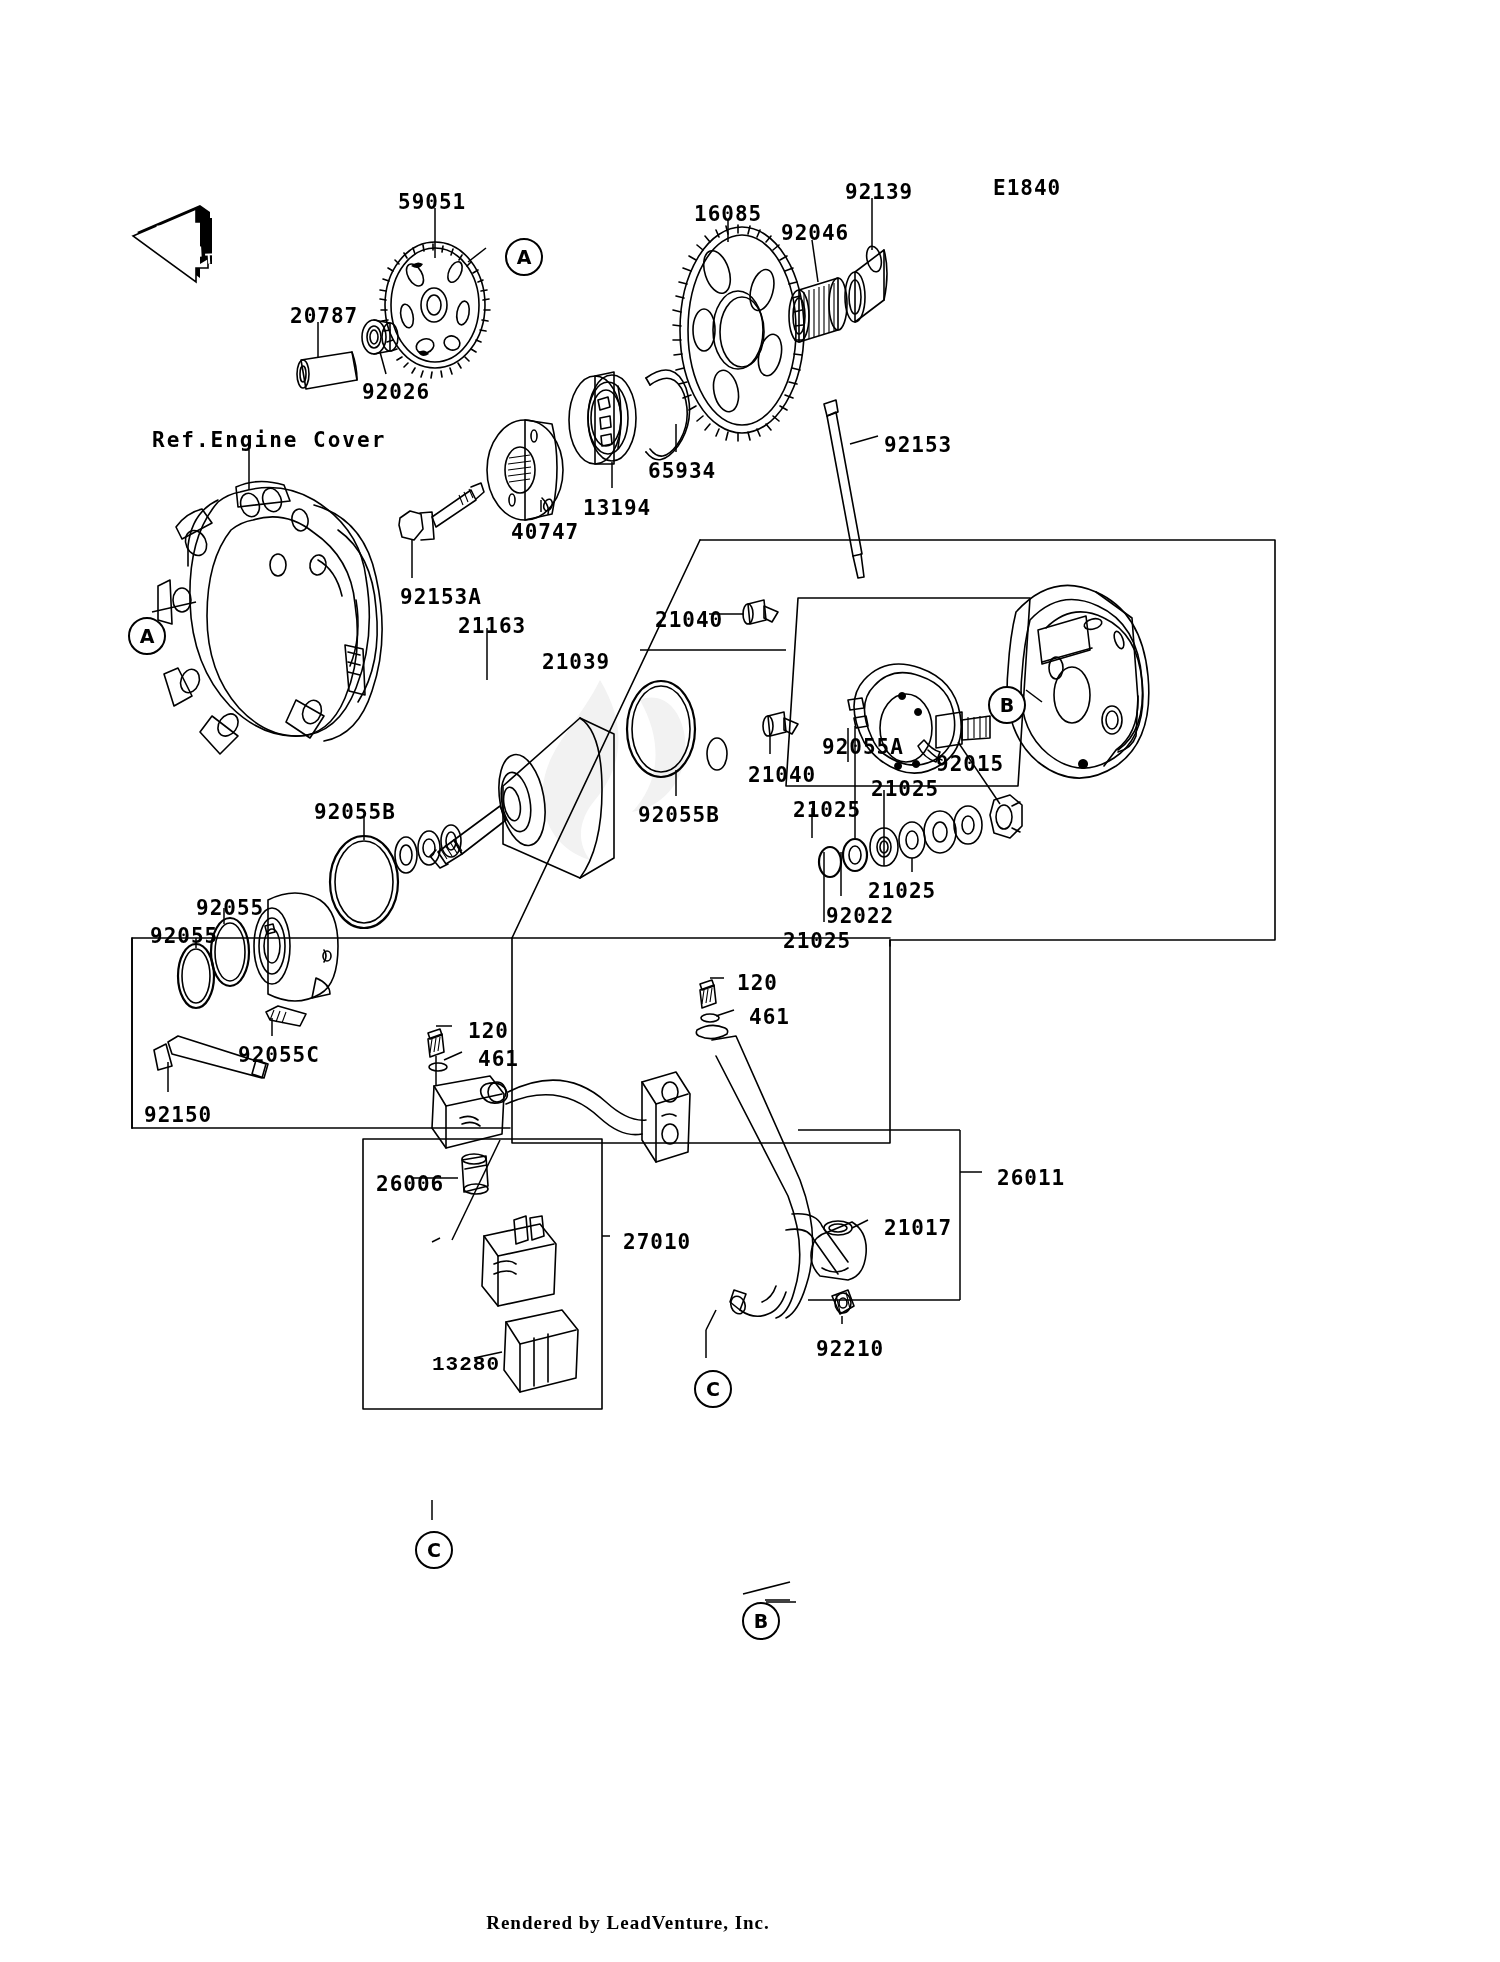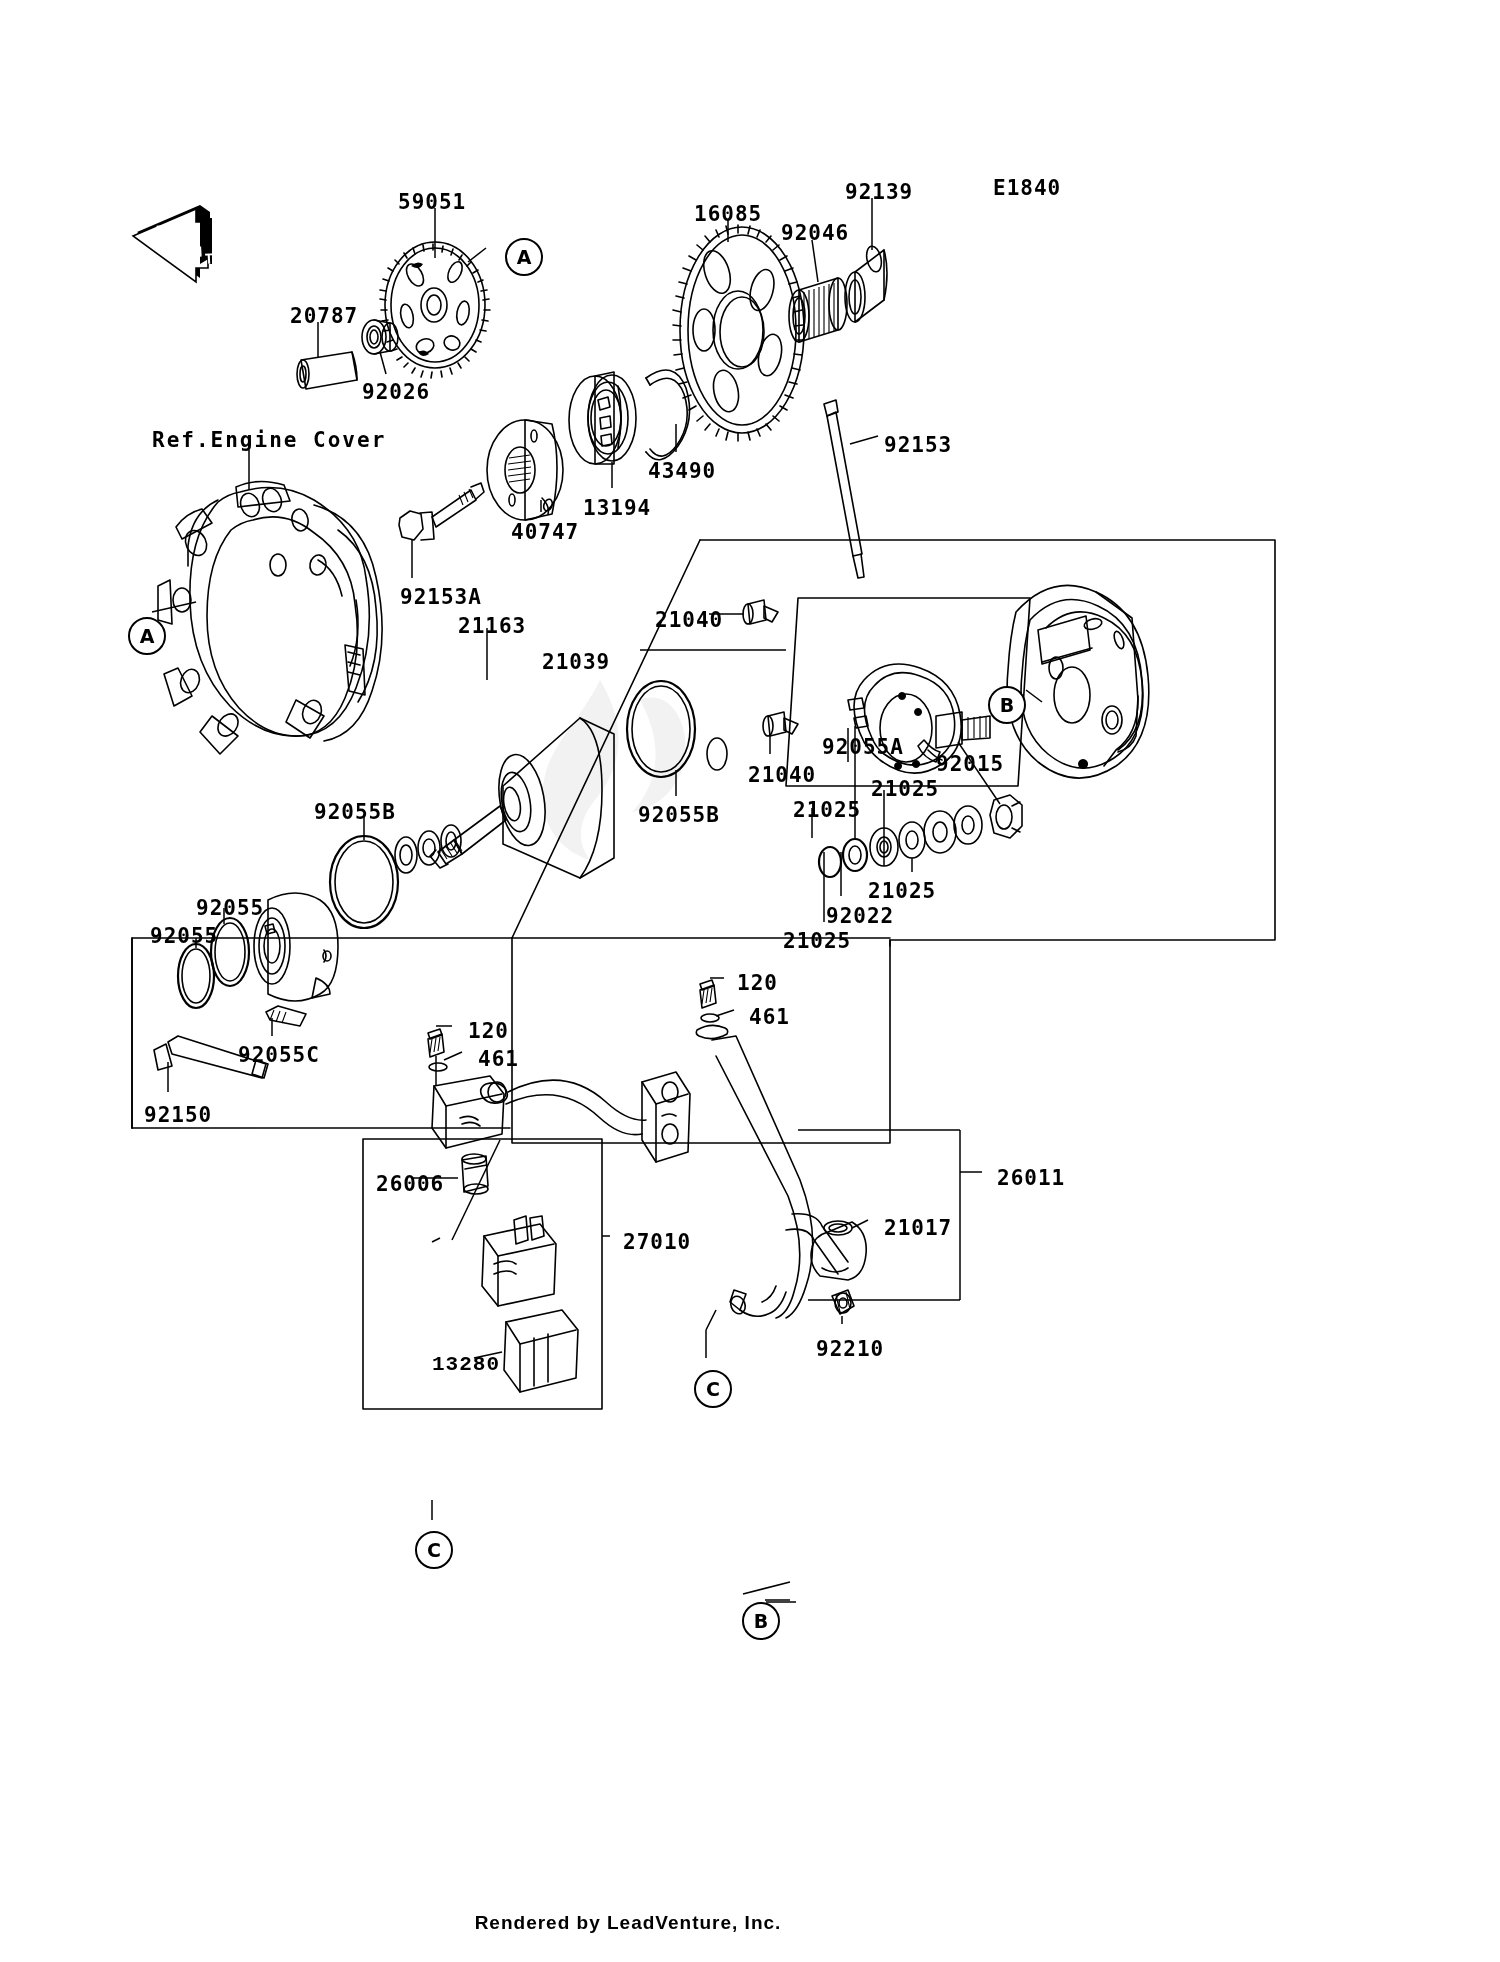--- a/index.html
+++ b/index.html
@@ -7,21 +7,21 @@
   body{font-family:"DejaVu Sans Mono","Liberation Mono",monospace;}
   #page{position:relative;width:1500px;height:1962px;background:#fff;overflow:hidden;}
   .lbl{position:absolute;font-family:"DejaVu Sans Mono","Liberation Mono",monospace;
        font-weight:bold;font-size:21px;color:#000;letter-spacing:1px;white-space:nowrap;}
   .lbl.ref{font-size:21px;letter-spacing:2px;}
   .circ{position:absolute;width:34px;height:34px;border:2px solid #000;border-radius:50%;
         display:flex;align-items:center;justify-content:center;
         font-family:"DejaVu Sans","Liberation Sans",sans-serif;font-weight:bold;font-size:19px;background:#fff;}
   .svgl{position:absolute;left:0;top:0;width:1500px;height:1962px;pointer-events:none;}
   .footer{position:absolute;left:0;width:1256px;text-align:center;
-          font-family:Liberation Sans, sans-serif;font-size:19px;
+          font-family:Liberation Serif, serif;font-size:19px;
           font-weight:bold;color:#000;letter-spacing:1px;}
   .wm{position:absolute;color:#f0f0f0;font-family:"DejaVu Sans","Liberation Sans",sans-serif;
       font-weight:bold;user-select:none;}
   .wm-text{font-size:52px;letter-spacing:15px;}
   .front{position:absolute;}
 </style>
 </head>
 <body>
 
 <div id="page">
@@ -558,21 +558,21 @@
 
   <div class="lbl ref" style="left:152px;top:428px;">Ref.Engine Cover</div>
 
   <div id="pn-host">
       <div class="lbl" style="left: 398px; top: 190px;">59051</div>
       <div class="lbl" style="left: 290px; top: 304px;">20787</div>
       <div class="lbl" style="left: 362px; top: 380px;">92026</div>
       <div class="lbl" style="left: 694px; top: 202px;">16085</div>
       <div class="lbl" style="left: 781px; top: 221px;">92046</div>
       <div class="lbl" style="left: 845px; top: 180px;">92139</div>
-      <div class="lbl" style="left: 648px; top: 459px;">43490</div>
+      <div class="lbl" style="left: 648px; top: 459px;">65934</div>
       <div class="lbl" style="left: 583px; top: 496px;">13194</div>
       <div class="lbl" style="left: 511px; top: 520px;">40747</div>
       <div class="lbl" style="left: 884px; top: 433px;">92153</div>
       <div class="lbl" style="left: 400px; top: 585px;">92153A</div>
       <div class="lbl" style="left: 458px; top: 614px;">21163</div>
       <div class="lbl" style="left: 542px; top: 650px;">21039</div>
       <div class="lbl" style="left: 655px; top: 608px;">21040</div>
       <div class="lbl" style="left: 748px; top: 763px;">21040</div>
       <div class="lbl" style="left: 822px; top: 735px;">92055A</div>
       <div class="lbl" style="left: 936px; top: 752px;">92015</div>

